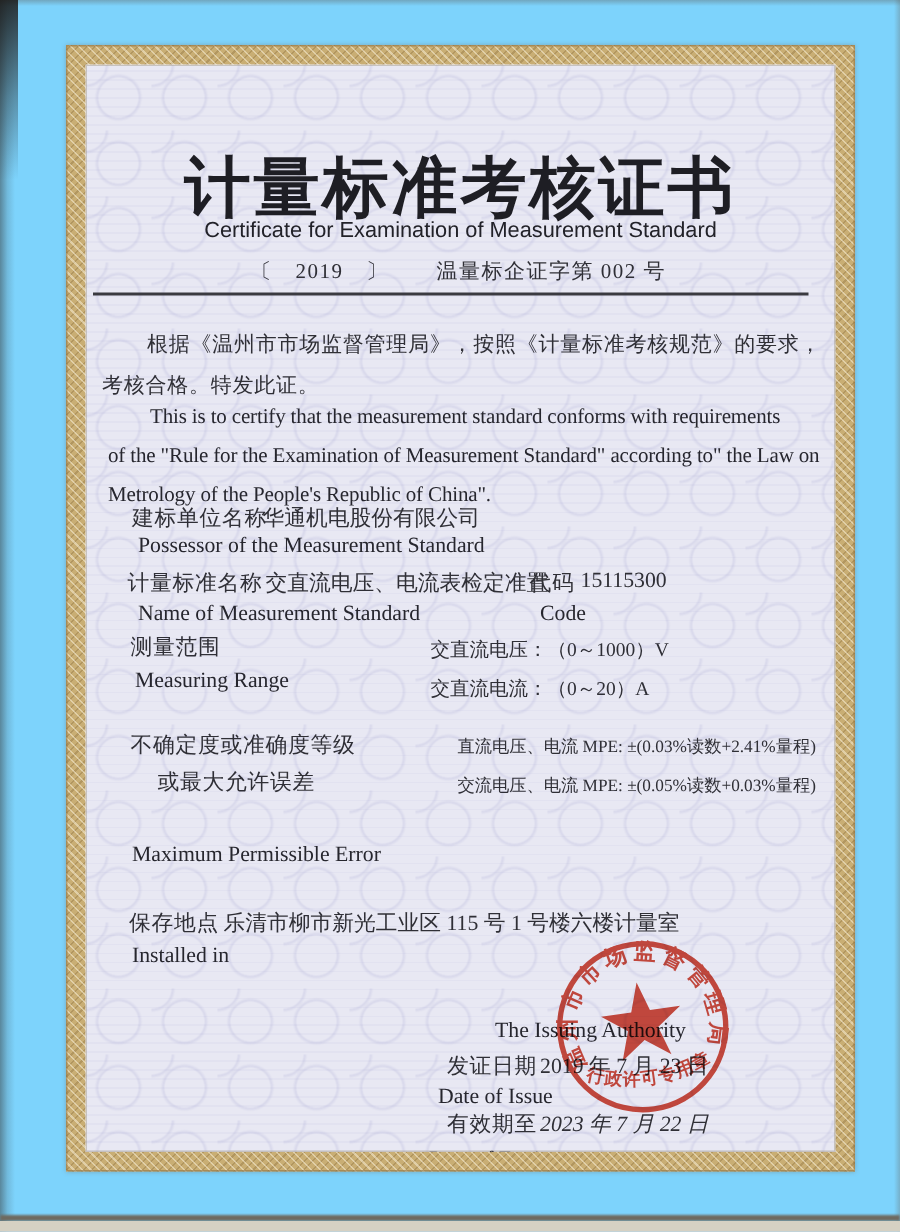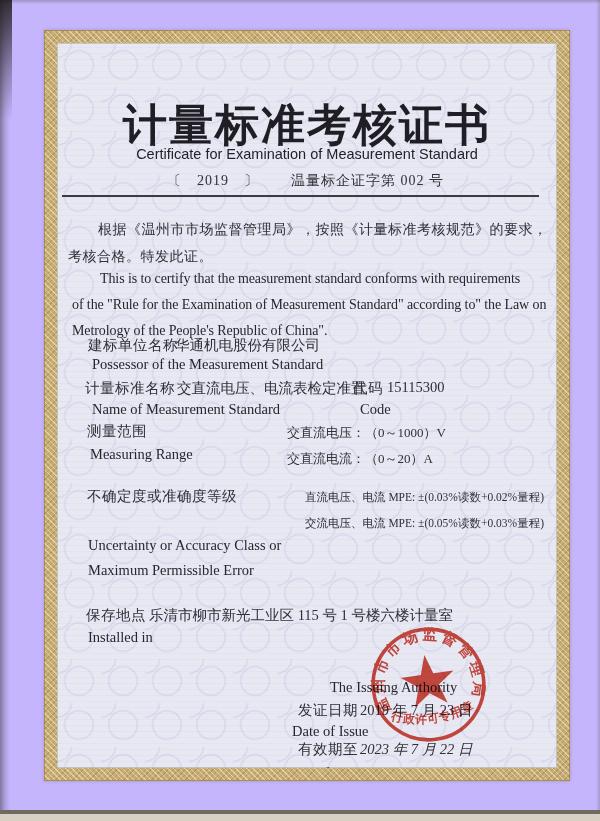--- a/index.html
+++ b/index.html
@@ -1,17 +1,17 @@
 <!DOCTYPE html>
 <html><head>
 <meta charset="utf-8">
 <style>
   html,body{margin:0;padding:0;}
   body{width:600px;height:821px;overflow:hidden;background:#b9b4a8;}
-  .scan{position:relative;width:600px;height:821px;background:#c4b5fd;overflow:hidden;
+  .scan{position:relative;width:600px;height:821px;background:#7dd3fc;overflow:hidden;
         font-family:"Liberation Serif",serif;}
   
   .edge-left{position:absolute;left:0;top:0;width:10px;height:821px;z-index:6;
     background:linear-gradient(90deg,rgba(45,42,38,.45),rgba(45,42,38,.15) 50%,rgba(45,42,38,0));}
   .corner-tl{position:absolute;left:0;top:0;width:12px;height:120px;z-index:7;
     background:linear-gradient(180deg,rgba(25,22,20,.85),rgba(25,22,20,.35) 55%,rgba(25,22,20,0));}
   .edge-top{position:absolute;left:0;top:0;width:600px;height:4px;z-index:6;
     background:linear-gradient(180deg,rgba(90,85,78,.35),rgba(90,85,78,0));}
   .edge-right{position:absolute;right:0;top:0;width:4px;height:821px;z-index:6;
     background:linear-gradient(270deg,rgba(100,95,86,.30),rgba(100,95,86,0));}
@@ -88,23 +88,23 @@
       <div class="t val cn" style="left:330px;top:336px;">15115300</div>
       <div class="t enl en" style="left:35px;top:358px;">Name of Measurement Standard</div>
       <div class="t enl en" style="left:303px;top:358px;">Code</div>
 
       <div class="t lbl cn" style="left:30px;top:379px;">测量范围</div>
       <div class="t rng cn" style="left:230px;top:381px;">交直流电压：（0～1000）V</div>
       <div class="t enl en" style="left:33px;top:403px;text-align:center;">Measuring Range</div>
       <div class="t rng cn" style="left:230px;top:407px;">交直流电流：（0～20）A</div>
 
       <div class="t lbl cn" style="left:30px;top:444px;">不确定度或准确度等级</div>
-      <div class="t mpe cn" style="left:248px;top:447px;">直流电压、电流 MPE: ±(0.03%读数+0.02%量程)</div>
+      <div class="t mpe cn" style="left:248px;top:447px;">直流电压、电流 MPE: ±(0.03%读数+2.41%量程)</div>
+      <div class="t lbl cn" style="left:48px;top:469px;">或最大允许误差</div>
       <div class="t mpe cn" style="left:248px;top:473px;">交流电压、电流 MPE: ±(0.05%读数+0.03%量程)</div>
-      <div class="t enl en" style="left:31px;top:494px;">Uncertainty or Accuracy Class or</div>
       <div class="t enl en" style="left:31px;top:519px;">Maximum Permissible Error</div>
 
       <div class="t lbl cn" style="left:29px;top:563px;">保存地点</div>
       <div class="t val cn" style="left:92px;top:563px;">乐清市柳市新光工业区 115 号 1 号楼六楼计量室</div>
       <div class="t enl en" style="left:31px;top:586px;">Installed in</div>
 
       <div class="t enl en" style="left:273px;top:636px;">The Issuing Authority</div>
 
       <div class="t lbl cn" style="left:241px;top:658px;">发证日期</div>
       <div class="t val cn" style="left:303px;top:658px;">2019 年 7 月 23 日</div>

